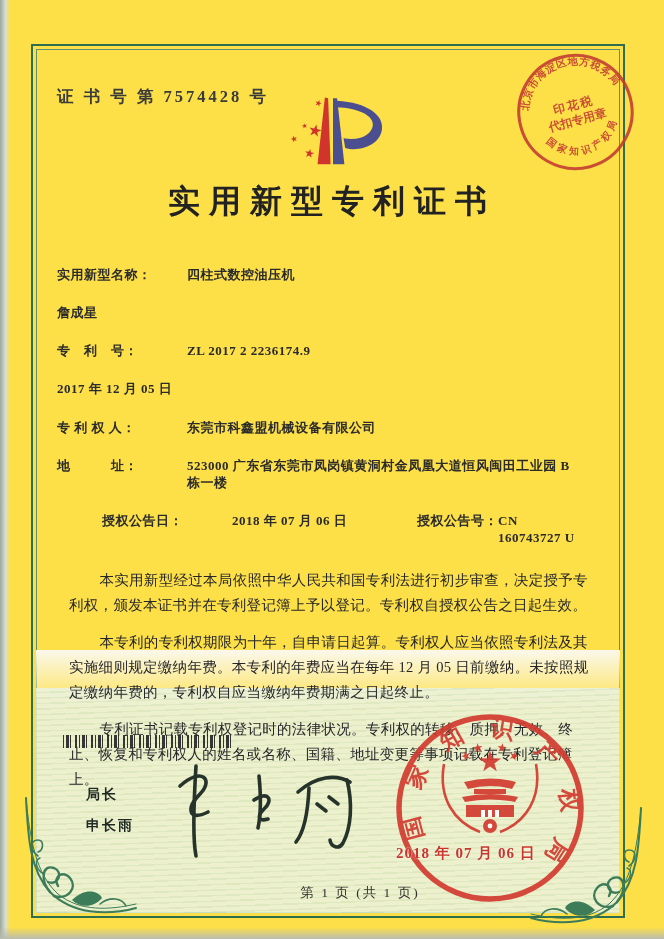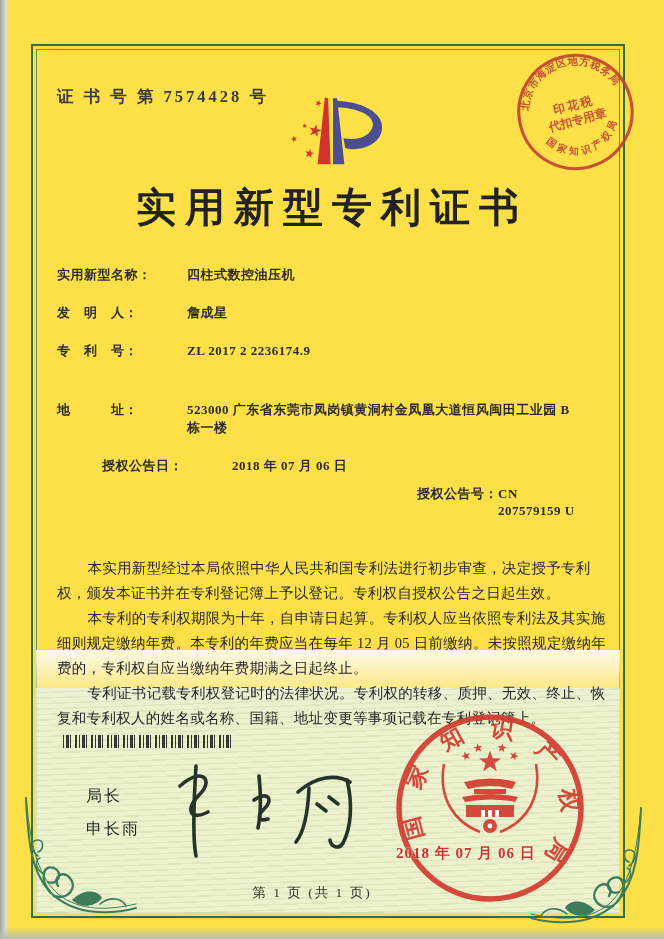--- a/index.html
+++ b/index.html
@@ -15,47 +15,47 @@
         border:1px solid #5d8f74;}
   .guilloche{position:absolute;left:36px;top:688px;width:584px;height:225px;
         background:repeating-linear-gradient(178deg,#eaf3e4 0 4px,#d9e9d3 4px 5.5px);
         opacity:.85;}
   .guilloche-fade{position:absolute;left:36px;top:650px;width:584px;height:60px;
         background:linear-gradient(180deg,#fbf8ec, rgba(251,248,236,0));}
   .cert-no{position:absolute;left:57px;top:86px;font-size:16.5px;letter-spacing:3px;
         font-weight:600;color:#3a3a3a;}
   .logo{position:absolute;left:268px;top:80px;}
   .title{position:absolute;left:0;top:180px;width:664px;text-align:center;
-        font-size:40px;font-weight:600;letter-spacing:9px;color:#222;margin:0;}
+        font-size:32px;font-weight:600;letter-spacing:9px;color:#222;margin:0;}
   .fields{position:absolute;left:57px;top:266px;width:525px;}
   .frow{display:flex;margin-bottom:21px;font-size:13px;font-weight:600;
         line-height:1.32;letter-spacing:.5px;}
   .frow-addr{margin-bottom:21px;}
   .flabel{flex:0 0 130px;white-space:pre;}
   .fvalue{flex:1;}
   .grant-row{display:flex;}
   .grant-left{display:flex;flex:0 0 315px;margin-left:45px;}
-  .grant-right{display:flex;margin-top:28px;}
+  .grant-right{display:flex;}
   .paras{position:absolute;left:57px;top:556px;width:551px;}
-  .paras p{margin:0;font-size:14.5px;line-height:1.72;text-indent:2.1em;
+  .paras p{margin:12px;font-size:14.5px;line-height:1.72;text-indent:2.1em;
         letter-spacing:.3px;font-weight:500;color:#26262a;}
   .barcode{position:absolute;left:63px;top:735px;width:170px;height:13px;opacity:.88;
         background:repeating-linear-gradient(90deg,#1d1d1d 0 1.5px,transparent 1.5px 3px,
         #1d1d1d 3px 6px,transparent 6px 7.5px,#1d1d1d 7.5px 8.5px,transparent 8.5px 12px,
         #1d1d1d 12px 14px,transparent 14px 16px);}
-  .director{position:absolute;left:86px;top:788px;font-size:16px;font-weight:400;
+  .director{position:absolute;left:86px;top:788px;font-size:14px;font-weight:700;
         color:#1f2a24;line-height:1.0;}
   .director div{margin-bottom:17px;letter-spacing:2px;}
   .signature{position:absolute;left:150px;top:748px;}
   .big-seal{position:absolute;left:388px;top:710px;}
   .seal-date{position:absolute;left:396px;top:844px;width:200px;font-size:15px;
         font-weight:700;color:#c8352b;letter-spacing:1px;text-shadow:0 0 2px #fff;}
   .tax-stamp{position:absolute;left:506px;top:46px;}
   .footer{position:absolute;left:32px;top:884px;width:560px;text-align:center;
-        font-size:13.5px;letter-spacing:2px;color:#33332f;}
+        font-size:13.5px;letter-spacing:2px;color:#33332f;padding-left:48px;}
   .corner-sw{position:absolute;left:14px;top:796px;}
   .corner-se{position:absolute;left:528px;top:806px;transform:scaleX(-1);}
   svg text{font-family:"Liberation Serif","DejaVu Serif",serif;}
 </style>
 </head>
 <body>
 
 <div class="page">
 
   <div class="scan-edge"></div>
@@ -113,41 +113,45 @@
   </svg>
 
   <h1 class="title">实用新型专利证书</h1>
 
   <div class="fields">
     <div class="frow">
       <span class="flabel">实用新型名称：</span>
       <span class="fvalue">四柱式数控油压机</span>
     </div>
     <div class="frow">
-      <span class="flabel">发　明　人：</span>
       <span class="fvalue">詹成星</span>
     </div>
     <div class="frow">
       <span class="flabel">专　利　号：</span>
       <span class="fvalue">ZL 2017 2 2236174.9</span>
     </div>
     <div class="frow">
+      <span class="fvalue">2017 年 12 月 05 日</span>
+    </div>
+    <div class="frow">
+      <span class="flabel">专 利 权 人：</span>
+      <span class="fvalue">东莞市科鑫盟机械设备有限公司</span>
     </div>
     <div class="frow frow-addr">
       <span class="flabel">地　　　址：</span>
       <span class="fvalue">523000 广东省东莞市凤岗镇黄洞村金凤凰大道恒风闽田工业园 B 栋一楼</span>
     </div>
     <div class="frow grant-row">
       <span class="grant-left">
         <span class="flabel">授权公告日：</span>
         <span>2018 年 07 月 06 日</span>
       </span>
       <span class="grant-right">
         <span style="white-space:pre;">授权公告号：</span>
-        <span>CN 207579159 U</span>
+        <span>CN 160743727 U</span>
       </span>
     </div>
   </div>
 
   <div class="paras">
     <p>本实用新型经过本局依照中华人民共和国专利法进行初步审查，决定授予专利权，颁发本证书并在专利登记簿上予以登记。专利权自授权公告之日起生效。</p>
     <p>本专利的专利权期限为十年，自申请日起算。专利权人应当依照专利法及其实施细则规定缴纳年费。本专利的年费应当在每年 12 月 05 日前缴纳。未按照规定缴纳年费的，专利权自应当缴纳年费期满之日起终止。</p>
     <p>专利证书记载专利权登记时的法律状况。专利权的转移、质押、无效、终止、恢复和专利权人的姓名或名称、国籍、地址变更等事项记载在专利登记簿上。</p>
   </div>
 

